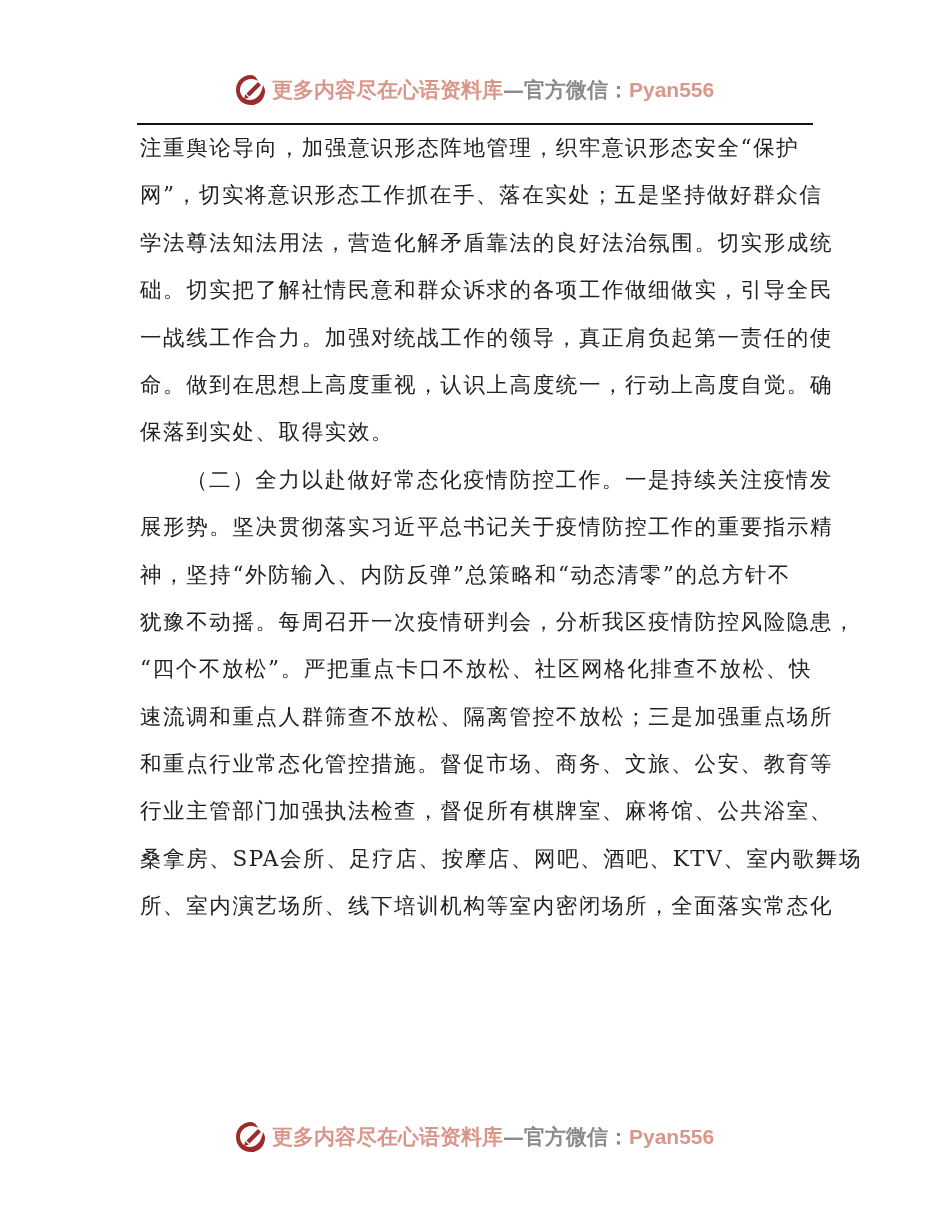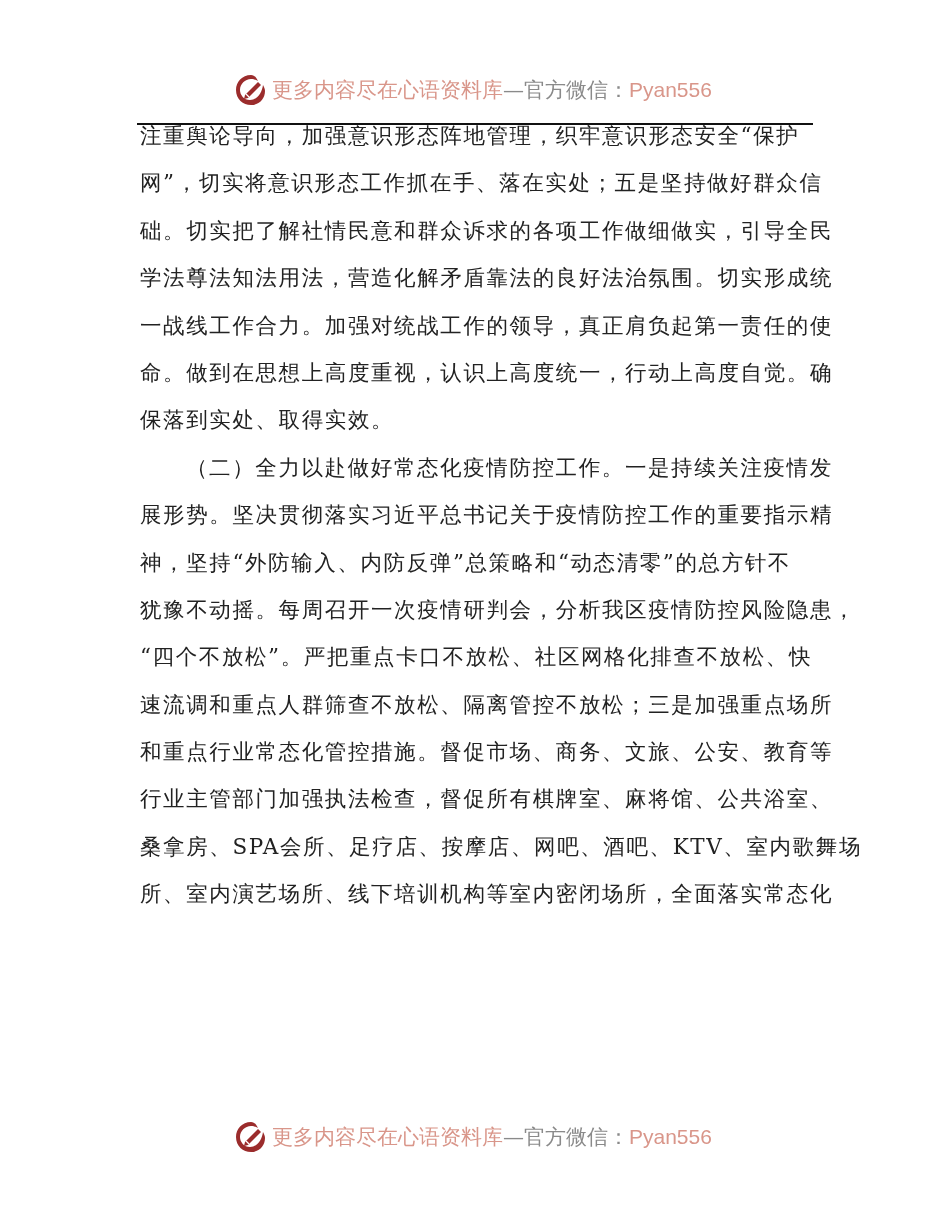--- a/index.html
+++ b/index.html
@@ -2,26 +2,26 @@
 <html><head>
 <meta charset="utf-8">
 <style>
   html, body { margin: 0; padding: 0; background: #ffffff; }
   body { width: 950px; height: 1230px; position: relative; overflow: hidden;
          font-family: "DejaVu Serif", "Liberation Serif", serif; color: #1a1a1a; }
   .banner { position: absolute; left: 234px; height: 40px; display: flex; align-items: center; }
   .banner.top { top: 70px; }
   .banner.bottom { top: 1117px; }
   .logo { width: 34px; height: 34px; margin-right: 4px; }
-  .banner-text { font-size: 21px; letter-spacing: 0px; white-space: nowrap; }
+  .banner-text { font-size: 21px; letter-spacing: 0px; white-space: nowrap; font-weight: bold; }
   .banner-text .pink { color: #d9968a; }
   .banner-text .gray { color: #8a8a8a; }
   .banner-text .latin { font-family: "Liberation Sans", sans-serif; color: #d9968a; font-size: 21px; }
   .rule { position: absolute; left: 137px; top: 123px; width: 676px; height: 2px; background: #111; }
-  .content { position: absolute; left: 140px; top: 112px; width: 660px; }
+  .content { position: absolute; left: 140px; top: 124px; width: 660px; }
   .line { height: 47.4px; line-height: 47.4px; font-size: 21.5px; white-space: nowrap;
           letter-spacing: 1.6px; color: #222; }
   .indent { padding-left: 46px; }
 </style>
 </head>
 <body>
 
 <div class="banner top">
   <svg class="logo" viewBox="0 0 34 34">
     <path d="M17 2 C8 2 2 9 2 17 C2 26 9 32 17 32 C25 32 31 26 31 18 C31 16 30 14 29 12 C28 20 23 27 16 27 C10 27 6 22 6 17 C6 11 11 6 17 6 C20 6 22 7 24 8 C22 4 20 2 17 2 Z" fill="#9b2c2c"></path>
@@ -31,22 +31,22 @@
   <div class="banner-text">
     <span class="pink">更多内容尽在心语资料库</span><span class="gray">—</span><span class="gray">官方微信：</span><span class="latin">Pyan556</span>
   </div>
 </div>
 
 <div class="rule"></div>
 
 <div class="content">
   <div class="line">注重舆论导向，加强意识形态阵地管理，织牢意识形态安全“保护</div>
   <div class="line">网”，切实将意识形态工作抓在手、落在实处；五是坚持做好群众信</div>
+  <div class="line">学法尊法知法用法，营造化解矛盾靠法的良好法治氛围。切实形成统</div>
   <div class="line">础。切实把了解社情民意和群众诉求的各项工作做细做实，引导全民</div>
-  <div class="line">学法尊法知法用法，营造化解矛盾靠法的良好法治氛围。切实形成统</div>
   <div class="line">一战线工作合力。加强对统战工作的领导，真正肩负起第一责任的使</div>
   <div class="line">命。做到在思想上高度重视，认识上高度统一，行动上高度自觉。确</div>
   <div class="line">保落到实处、取得实效。</div>
   <div class="line indent">（二）全力以赴做好常态化疫情防控工作。一是持续关注疫情发</div>
   <div class="line">展形势。坚决贯彻落实习近平总书记关于疫情防控工作的重要指示精</div>
   <div class="line">神，坚持“外防输入、内防反弹”总策略和“动态清零”的总方针不</div>
   <div class="line">犹豫不动摇。每周召开一次疫情研判会，分析我区疫情防控风险隐患，</div>
   <div class="line">“四个不放松”。严把重点卡口不放松、社区网格化排查不放松、快</div>
   <div class="line">速流调和重点人群筛查不放松、隔离管控不放松；三是加强重点场所</div>
   <div class="line">和重点行业常态化管控措施。督促市场、商务、文旅、公安、教育等</div>

